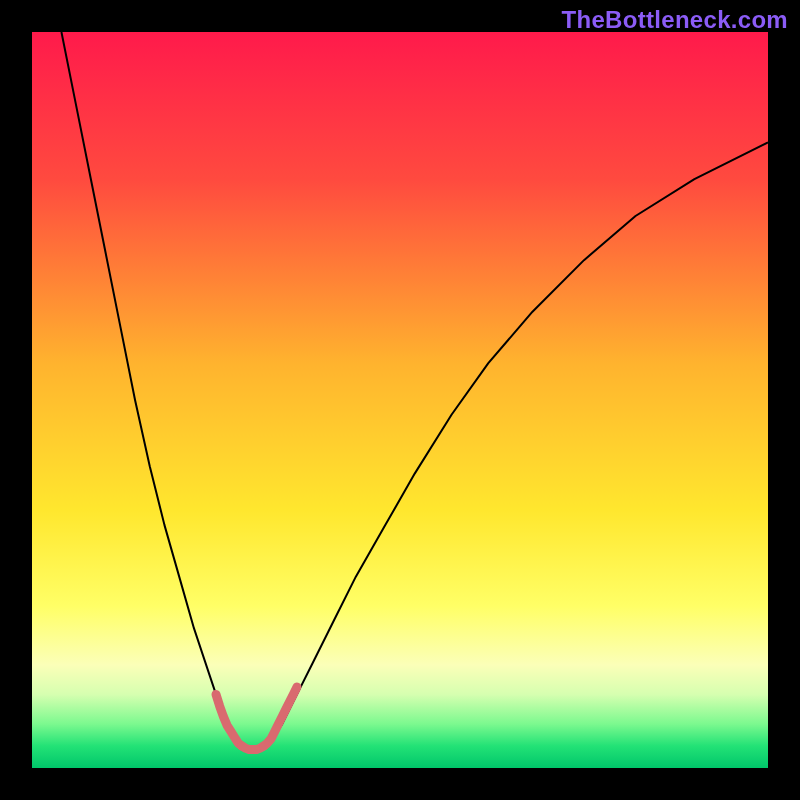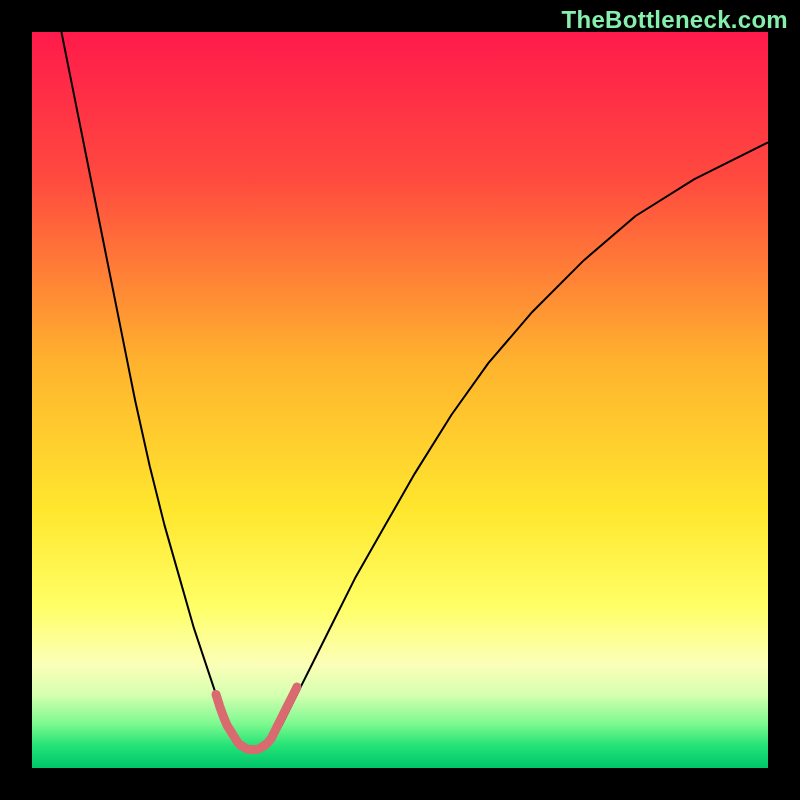--- a/index.html
+++ b/index.html
@@ -22,21 +22,21 @@
     left: 32px;
     top: 32px;
     width: 736px;
     height: 736px;
     overflow: hidden;
   }
   .watermark {
     position: absolute;
     top: 6px;
     right: 12px;
-    color: #86efac;
+    color: #8b5cf6;
     font-size: 24px;
     font-weight: 600;
     letter-spacing: 0.3px;
     z-index: 20;
   }
   svg {
     display: block;
   }
 </style>
 </head>

